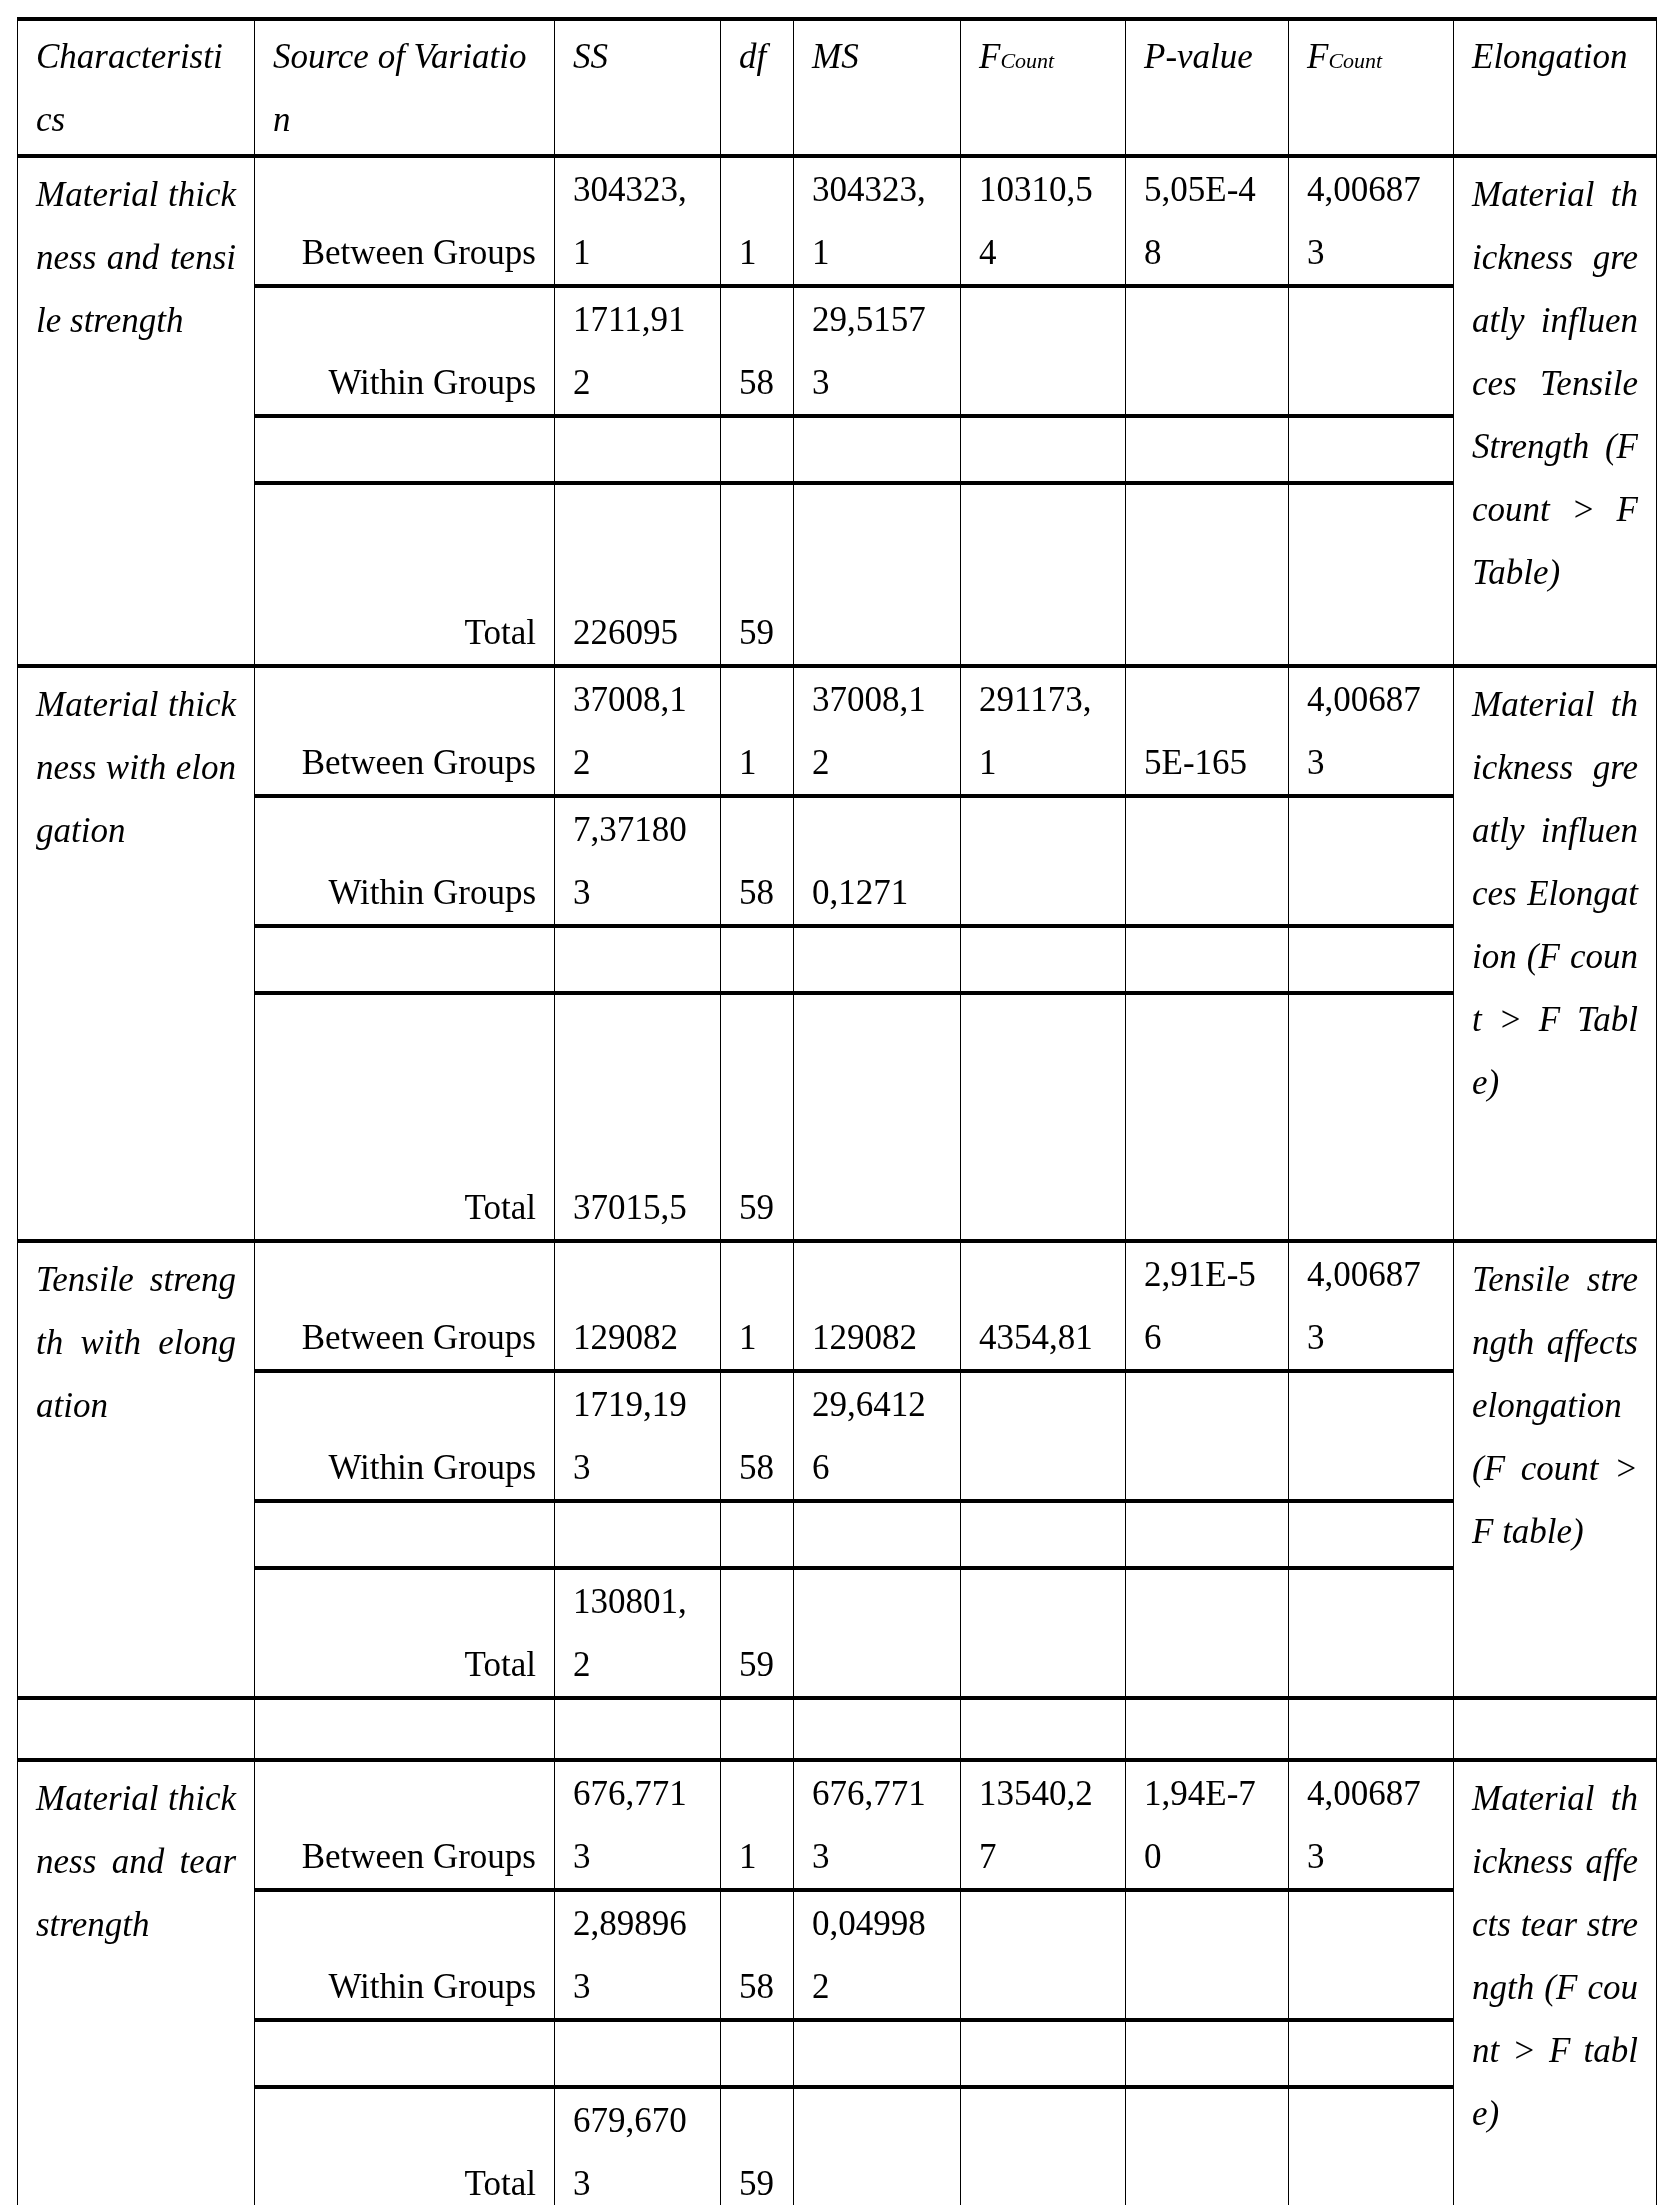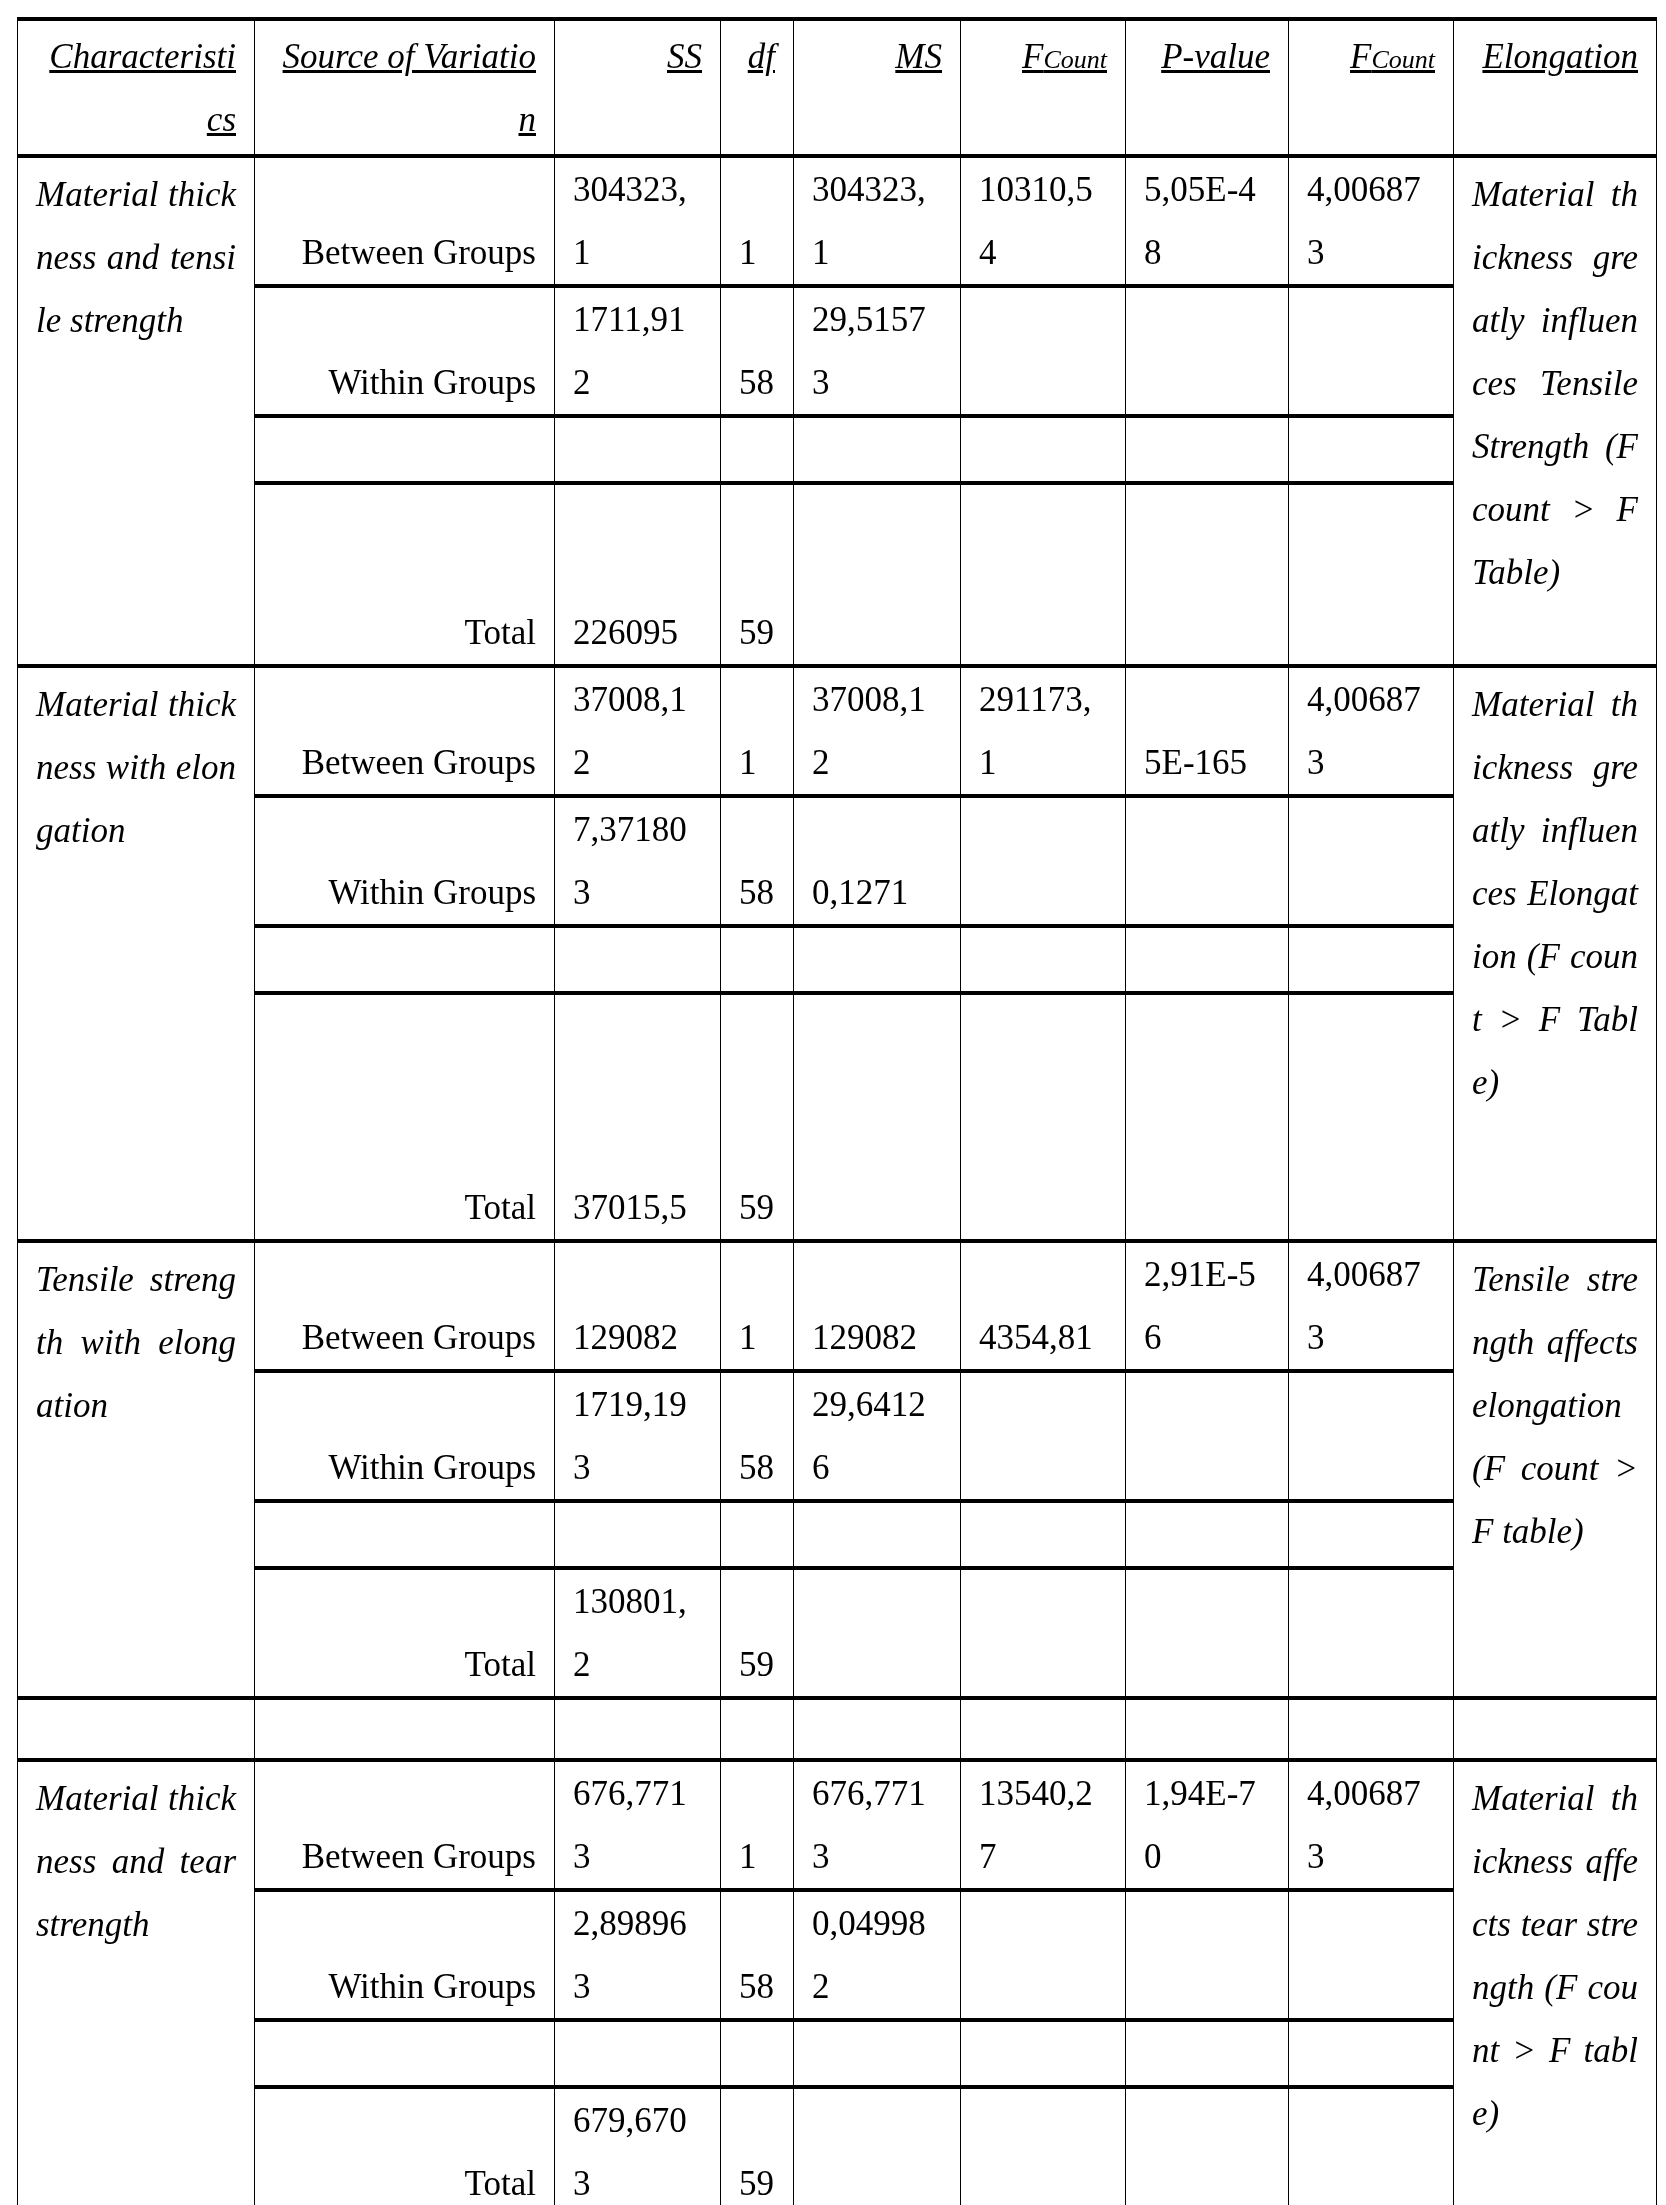--- a/index.html
+++ b/index.html
@@ -10,28 +10,28 @@
     border-collapse: collapse; table-layout: fixed;
     width: 1639px;
     border-top: 4px solid #000; border-bottom: 4px solid #000;
     border-left: 1.8px solid #000; border-right: 1.8px solid #000;
   }
   table.anova td, table.anova th {
     border: 1.8px solid #000; padding: 0 18px 0 18px;
     font-size: 35px; line-height: 63px; vertical-align: bottom;
     word-break: break-all; overflow-wrap: anywhere; font-weight: normal;
   }
-  table.anova th { font-style: italic; text-align: right; vertical-align: top; padding-top: 3.6px; padding-bottom: 3.6px; text-decoration: underline;}
+  table.anova th { font-style: italic; text-align: left; vertical-align: top; padding-top: 3.6px; padding-bottom: 3.6px;}
   table.anova tr.group-start td { border-top: 4px solid #000; }
   td.thick-bottom { border-bottom: 4px solid #000 !important; }
   td.char, td.concl { vertical-align: top !important; text-align: justify; text-align-last: left; padding-top: 4.5px !important; font-style: italic; }
   td.num { text-align: left; }
   td.num-left { text-align: left; }
   td.src { text-align: right; }
-  sub.small { font-size: 26px; vertical-align: baseline; }
+  sub.small { font-size: 22px; vertical-align: baseline; }
   tr.empty td { height: 63px; }
   tr.spacer td { height: 58px; border-top: 4px solid #000; }
 </style>
 </head>
 <body>
 
 <table class="anova">
   <colgroup>
     <col style="width:237px">
       <col style="width:300px">

